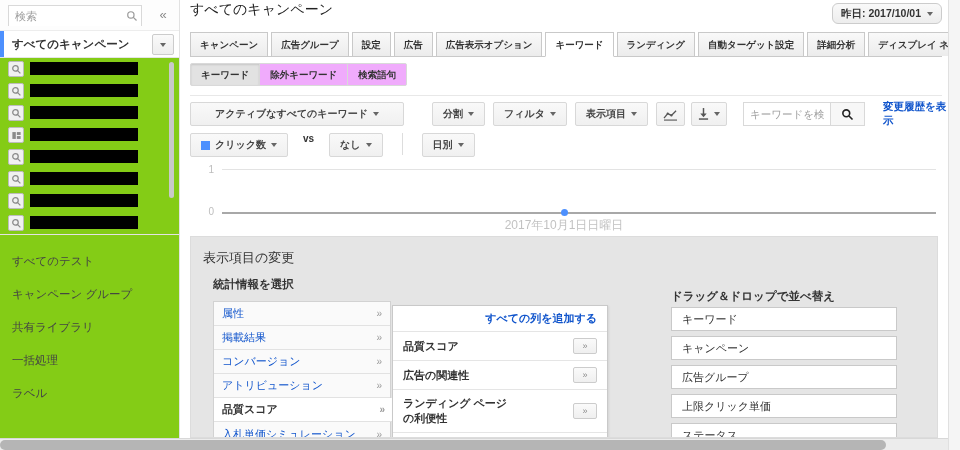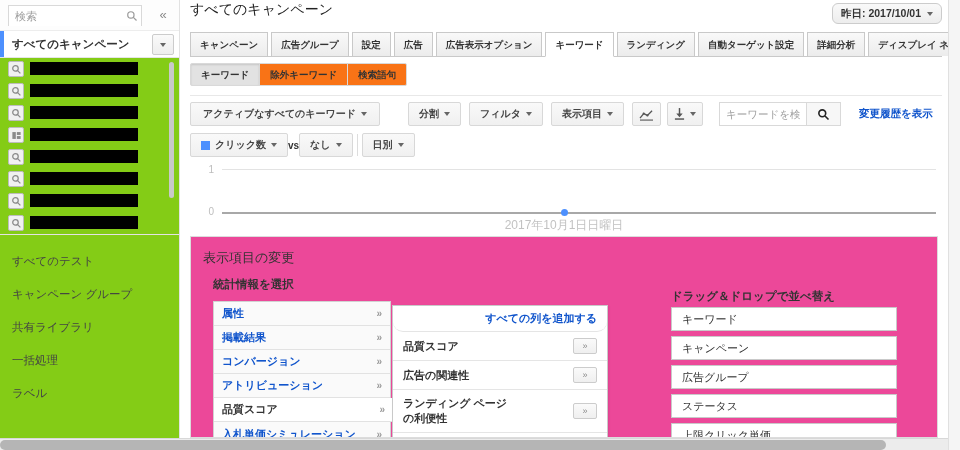--- a/index.html
+++ b/index.html
@@ -55,21 +55,21 @@
   .tabbar { position:absolute; left:10px; right:6px; top:32px; height:25px;
     display:flex; align-items:flex-end; border-bottom:1px solid #c9c9c9; }
   .tab { height:24px; line-height:23px; padding:0 9px; margin-right:3px;
     background:linear-gradient(#f9f9f9,#ececec); border:1px solid #c9c9c9; border-bottom:none;
     font-size:9.5px; font-weight:bold; color:#333; white-space:nowrap; cursor:pointer; }
   .tab.active { height:25px; margin-bottom:-1px; background:#fff;
     border-bottom:1px solid #fff; }
 
   .subtabs { position:absolute; left:10px; top:63px; display:flex; }
   .subtab { height:23px; line-height:22px; padding:0 10px; font-size:9.5px; font-weight:bold;
-    color:#333; background:#f97316; border:1px solid #d9d9d9; margin-right:-1px; cursor:pointer; }
+    color:#333; background:#f0abfc; border:1px solid #d9d9d9; margin-right:-1px; cursor:pointer; }
   .subtab.selected { background:#e2e2e2; box-shadow:inset 0 1px 2px rgba(0,0,0,.12); }
   .subtab:first-child { border-radius:2px 0 0 2px; }
   .subtab:last-child { border-radius:0 2px 2px 0;text-align:right; }
 
   .rule { position:absolute; left:10px; right:6px; height:1px; background:#e8e8e8; }
 
   .toolbar { position:absolute; left:10px; top:102px; height:24px; display:flex;
     align-items:center; }
   .btn { height:24px; padding:0 10px; background:linear-gradient(#f9f9f9,#f0f0f0);
     border:1px solid #d8d8d8; border-radius:2px; font-size:10px; font-weight:bold;
@@ -79,50 +79,50 @@
     margin-left:16px; }
   .searchgrp input { width:86px; border:0; outline:none; padding:0 6px; font-size:10.5px;
     color:#333; font-family:"Liberation Sans", sans-serif; }
   .searchgrp input::placeholder { color:#9f9f9f; }
   .searchgrp .search-btn { width:34px; background:#f7f7f7; border-left:1px solid #d9d9d9;
     display:flex; align-items:center; justify-content:center; cursor:pointer; }
   .history-link { margin-left:18px; font-size:10.5px; font-weight:bold; color:#1155cc;
     cursor:pointer; text-decoration:none; }
 
   .chart-controls { position:absolute; left:10px; top:133px; height:24px; display:flex;
-    align-items:center; gap:0; }
+    gap:15px; }
   .swatch { width:9px; height:9px; background:#4d90fe; display:inline-block; }
   .vs { font-size:10px; font-weight:bold; color:#333; }
   .vdiv { width:1px; height:22px; background:#ddd; margin:0 4px; }
 
   .chart { position:absolute; left:0; top:160px; width:768px; height:72px; }
   .ytick { position:absolute; font-size:10px; color:#bdbdbd; text-align:right; width:20px; }
   .gridline { position:absolute; left:42px; right:12px; height:1px; background:#e3e3e3; }
   .axisline { position:absolute; left:42px; right:12px; height:2px; background:#a8a8a8; }
   .dot { position:absolute; width:7px; height:7px; border-radius:50%; background:#4d90fe; }
   .xlabel { position:absolute; left:0; right:0; text-align:center; font-size:12px;
     color:#c2c2c2; }
 
   
   .panel { position:absolute; left:10px; top:236px; width:748px; height:202px;
-    background:#ec4899; border:1px solid #dcdcdc; overflow:hidden; }
+    background:#e5e5e5; border:1px solid #dcdcdc; overflow:hidden; }
   .panel-title { position:absolute; left:12px; top:12px; font-size:13px; color:#333; }
   .panel-sub { position:absolute; left:22px; top:40px; font-size:11.5px; font-weight:bold; }
   .cat-menu { position:absolute; left:22px; top:64px; width:178px; background:#fafafa;
     border:1px solid #d2d2d2; }
   .cat-item { height:24px; display:flex; align-items:center; justify-content:space-between;
     padding:0 8px; font-size:11px; color:#1155cc; border-bottom:1px solid #e2e2e2;
-    cursor:pointer;font-weight:bold; }
+    cursor:pointer; }
   .cat-item:last-child { border-bottom:none; }
   .cat-item .arr { color:#999; font-size:10px; }
   .cat-item.selected { background:#fff; color:#333; font-weight:bold; width:179px; }
   .col-list { position:absolute; left:201px; top:68px; width:216px; background:#fff;
     border:1px solid #c9c9c9; box-shadow:1px 1px 2px rgba(0,0,0,.08); }
   .col-head { height:26px; display:flex; align-items:center; justify-content:flex-end;
-    padding:0 10px; border-bottom:1px solid #e5e5e5;border-radius:10px; }
+    padding:0 10px; border-bottom:1px solid #e5e5e5; }
   .addall { font-size:11px; font-weight:bold; color:#1155cc; cursor:pointer; }
   .col-row { display:flex; align-items:center; justify-content:space-between;
     padding:6px 10px; border-bottom:1px solid #e5e5e5; }
   .col-row:last-child { border-bottom:none; }
   .col-row .clabel { font-size:11px; font-weight:bold; color:#333; max-width:118px; }
   .add-btn { width:24px; height:16px; border:1px solid #ccc; border-radius:2px;
     background:linear-gradient(#fafafa,#efefef); color:#888; font-size:9px;
     line-height:14px; text-align:center; cursor:pointer; }
   .drag-title { position:absolute; left:480px; top:52px; font-size:11.5px; font-weight:bold; }
   .drag-list { position:absolute; left:480px; top:70px; width:226px; }
@@ -273,21 +273,21 @@
 
     <div class="subtabs">
       <div class="subtab selected">キーワード</div>
       <div class="subtab">除外キーワード</div>
       <div class="subtab">検索語句</div>
     </div>
 
     <div class="rule" style="top:95px;"></div>
 
     <div class="toolbar">
-      <div class="btn" style="padding:0 12px;">
+      <div class="btn" style="padding:0 24px;">
         <span>アクティブなすべてのキーワード</span>
         <span class="caret"></span>
       </div>
       <div class="btn" style="margin-left:28px;">
         <span>分割</span>
         <span class="caret"></span>
       </div>
       <div class="btn" style="margin-left:8px;">
         <span>フィルタ</span>
         <span class="caret"></span>
@@ -403,22 +403,22 @@
           
           
         </div>
       </div>
 
       <div class="drag-title">ドラッグ＆ドロップで並べ替え</div>
       <div class="drag-list">
         <div class="drag-box">キーワード</div>
         <div class="drag-box">キャンペーン</div>
         <div class="drag-box">広告グループ</div>
+        <div class="drag-box">上限クリック単価</div>
         <div class="drag-box">ステータス</div>
-        <div class="drag-box">上限クリック単価</div>
       </div>
     </div>
   </div>
 
   <div id="hscroll">
     <div class="thumb"></div>
   </div>
   <div id="vscroll"></div>
   <div id="corner"></div>
 

